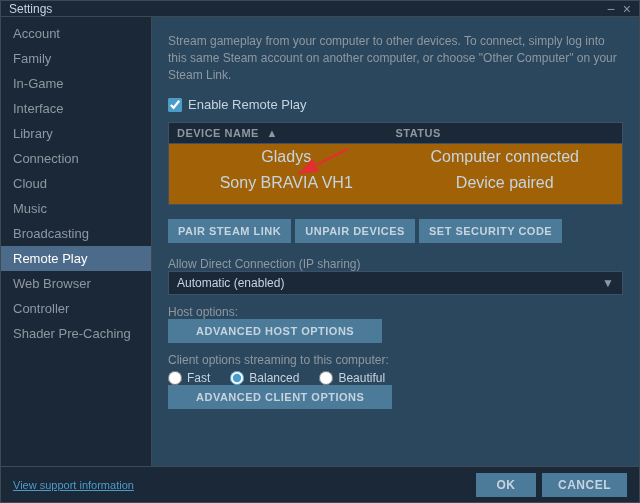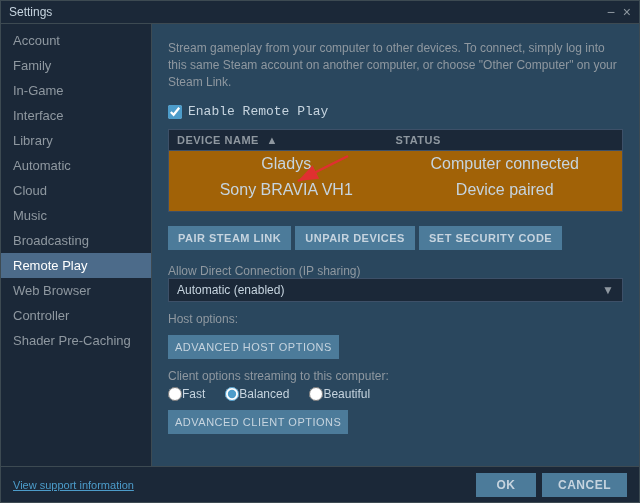--- a/index.html
+++ b/index.html
@@ -14,21 +14,21 @@
     }
     .window {
       width: 640px;
       height: 503px;
       display: flex;
       flex-direction: column;
       border: 1px solid #3d4a52;
     }
     .titlebar {
       background: #1b2838;
-      height: 23px;
+      height: 16px;
       display: flex;
       align-items: center;
       justify-content: space-between;
       padding: 0 8px;
       border-bottom: 1px solid #3d4a52;
       flex-shrink: 0;
     }
     .titlebar-title {
       color: #c6d4df;
       font-size: 12px;
@@ -83,21 +83,20 @@
       margin-top: 4px;
     }
     .checkbox-row input[type="checkbox"] {
       width: 14px;
       height: 14px;
       accent-color: #4c9cca;
     }
     .checkbox-label {
       color: #c6d4df;
       font-size: 13px;
-      font-family: Liberation Mono, monospace;
     }
     .device-table {
       border: 1px solid #3d5068;
       background: #a16207;
     }
     .device-table-header {
       display: flex;
       background: #1b2838;
       border-bottom: 1px solid #3d5068;
       padding: 4px 8px;
@@ -176,40 +175,41 @@
     }
     .host-options-label {
       color: #8f98a0;
       font-size: 12px;
     }
     .adv-btn {
       background: #4c7b9a;
       border: none;
       color: #c6d4df;
       font-size: 11px;
-      font-weight: normal;
-      padding: 6px 7px;
+      font-weight: bold;
+      padding: 6px 28px;
       cursor: pointer;
       letter-spacing: 0.5px;
       text-transform: uppercase;
       display: inline-block;
-      margin-top: 9px;
+      margin-top: 0;
     }
     .client-label {
       color: #8f98a0;
       font-size: 12px;
     }
     .radio-row {
       display: flex;
       align-items: center;
       gap: 20px;
       margin-top: 4px;
     }
     .radio-option {
       display: flex;
+      gap: 5px;
       color: #c6d4df;
       font-size: 12px;
     }
     .radio-option input[type="radio"] {
       accent-color: #4c9cca;
       width: 14px;
       height: 14px;
     }
     .bottom-bar {
       height: 36px;
@@ -258,21 +258,21 @@
   </div>
 
   <div class="main-content">
 
     <div class="sidebar" id="sidebar-container">
         <div class="sidebar-item">Account</div>
         <div class="sidebar-item">Family</div>
         <div class="sidebar-item">In-Game</div>
         <div class="sidebar-item">Interface</div>
         <div class="sidebar-item">Library</div>
-        <div class="sidebar-item">Automatic</div>
+        <div class="sidebar-item">Connection</div>
         <div class="sidebar-item">Cloud</div>
         <div class="sidebar-item">Music</div>
         <div class="sidebar-item">Broadcasting</div>
         <div class="sidebar-item active">Remote Play</div>
         <div class="sidebar-item">Web Browser</div>
         <div class="sidebar-item">Controller</div>
         <div class="sidebar-item">Shader Pre-Caching</div>
       </div>
 
     <div class="content-area">

